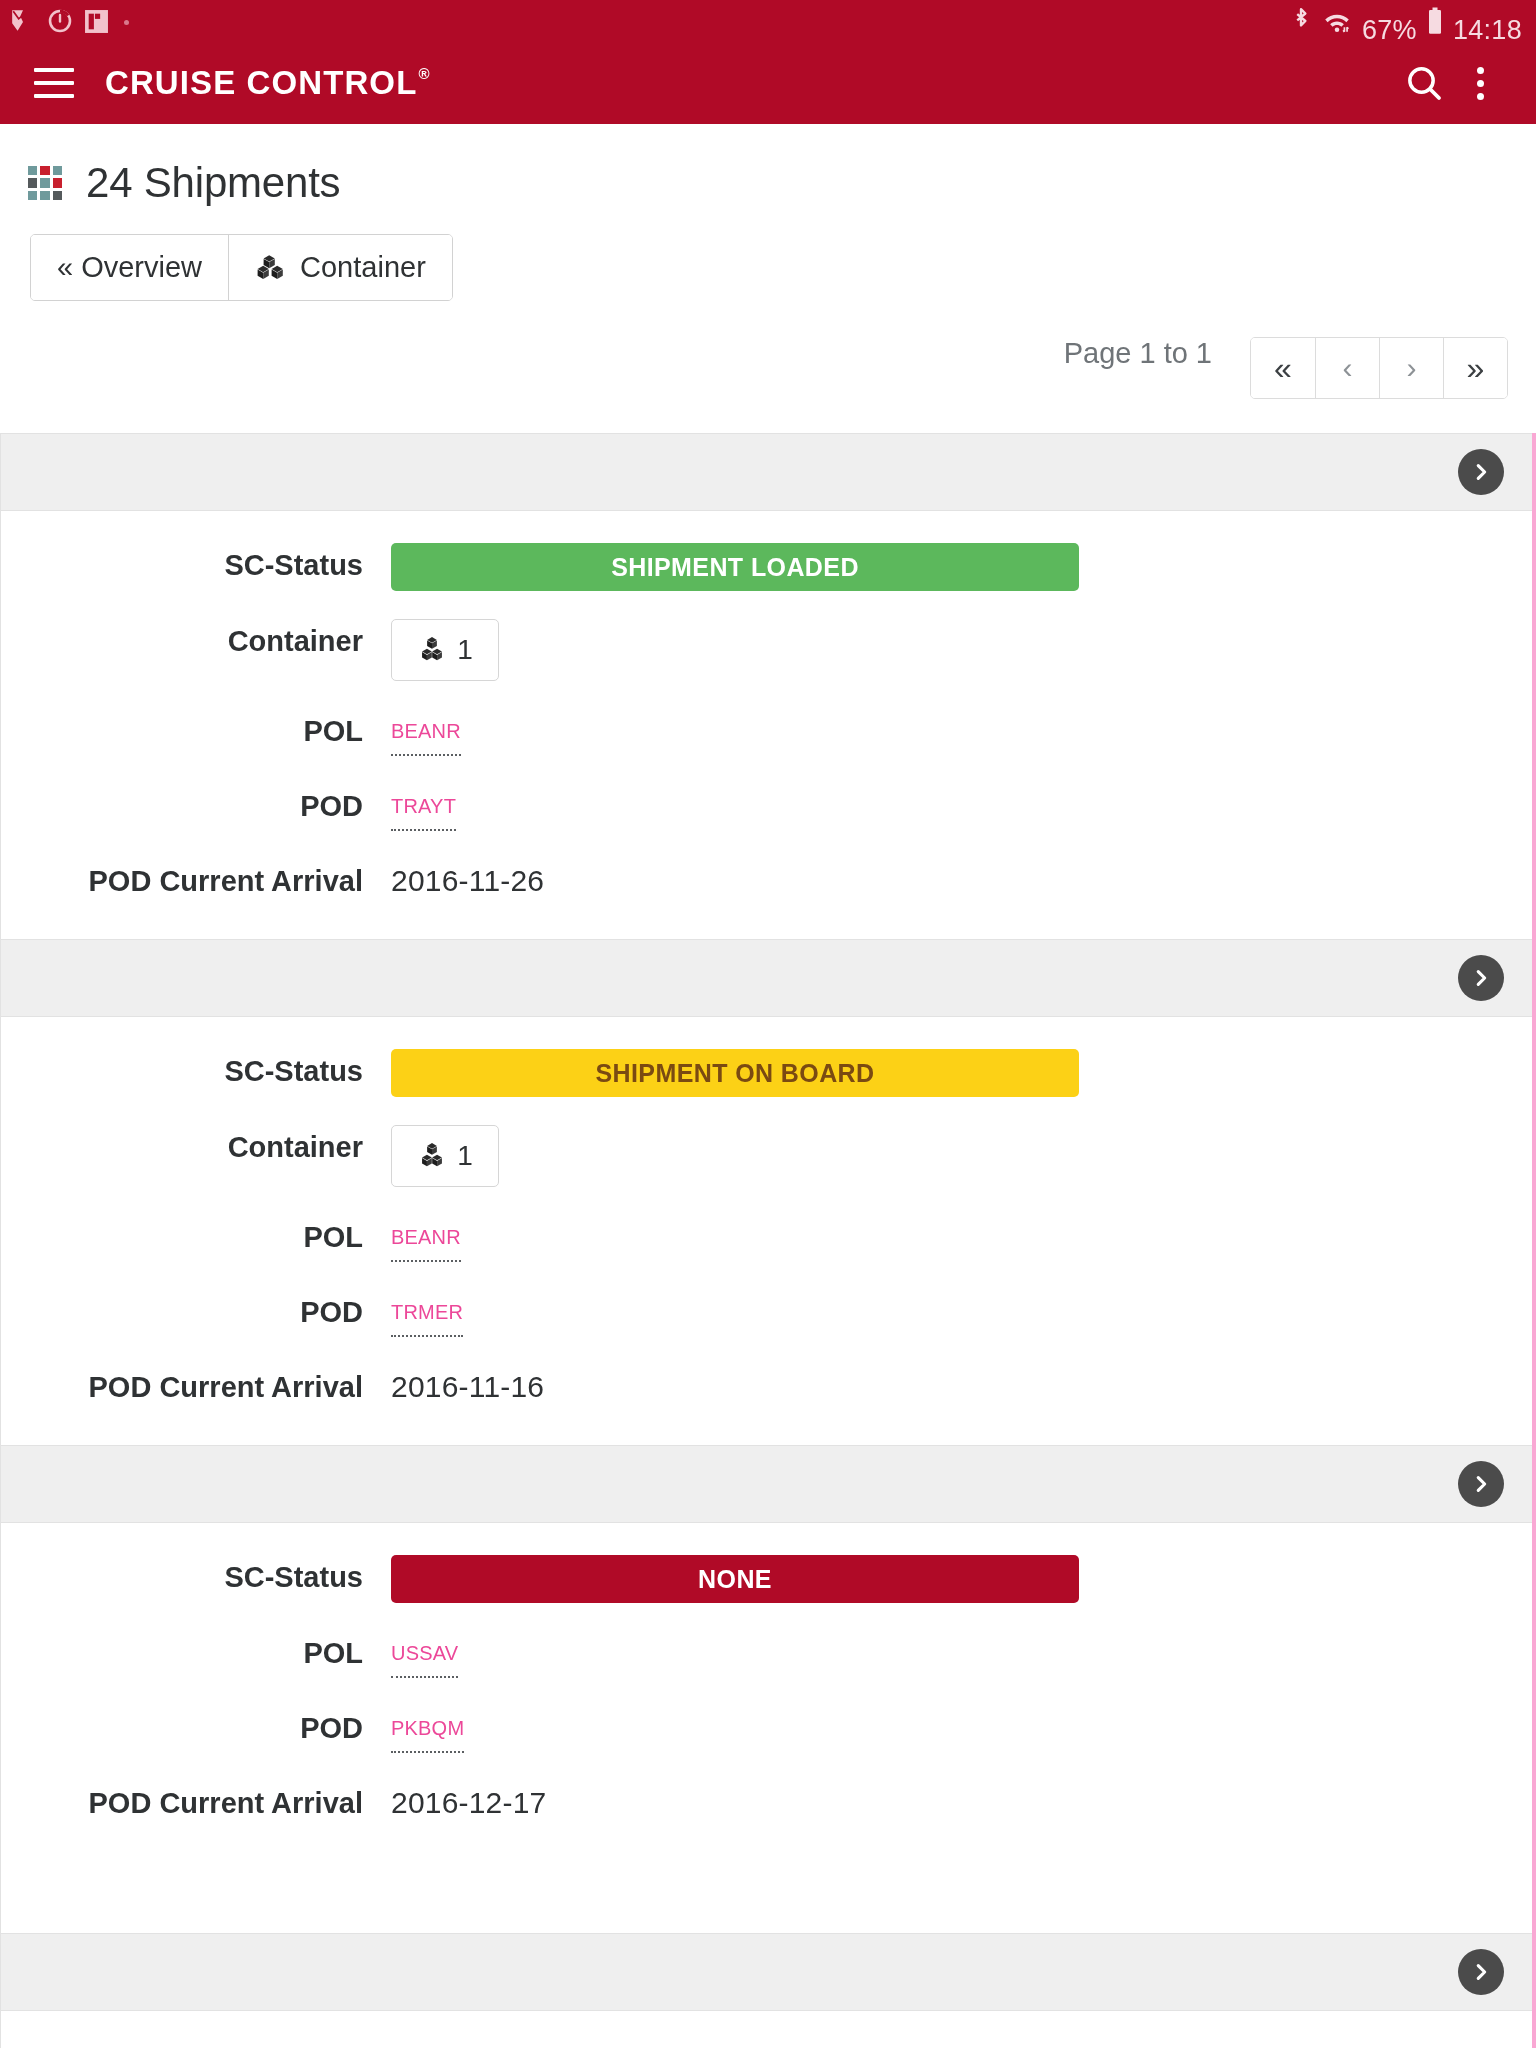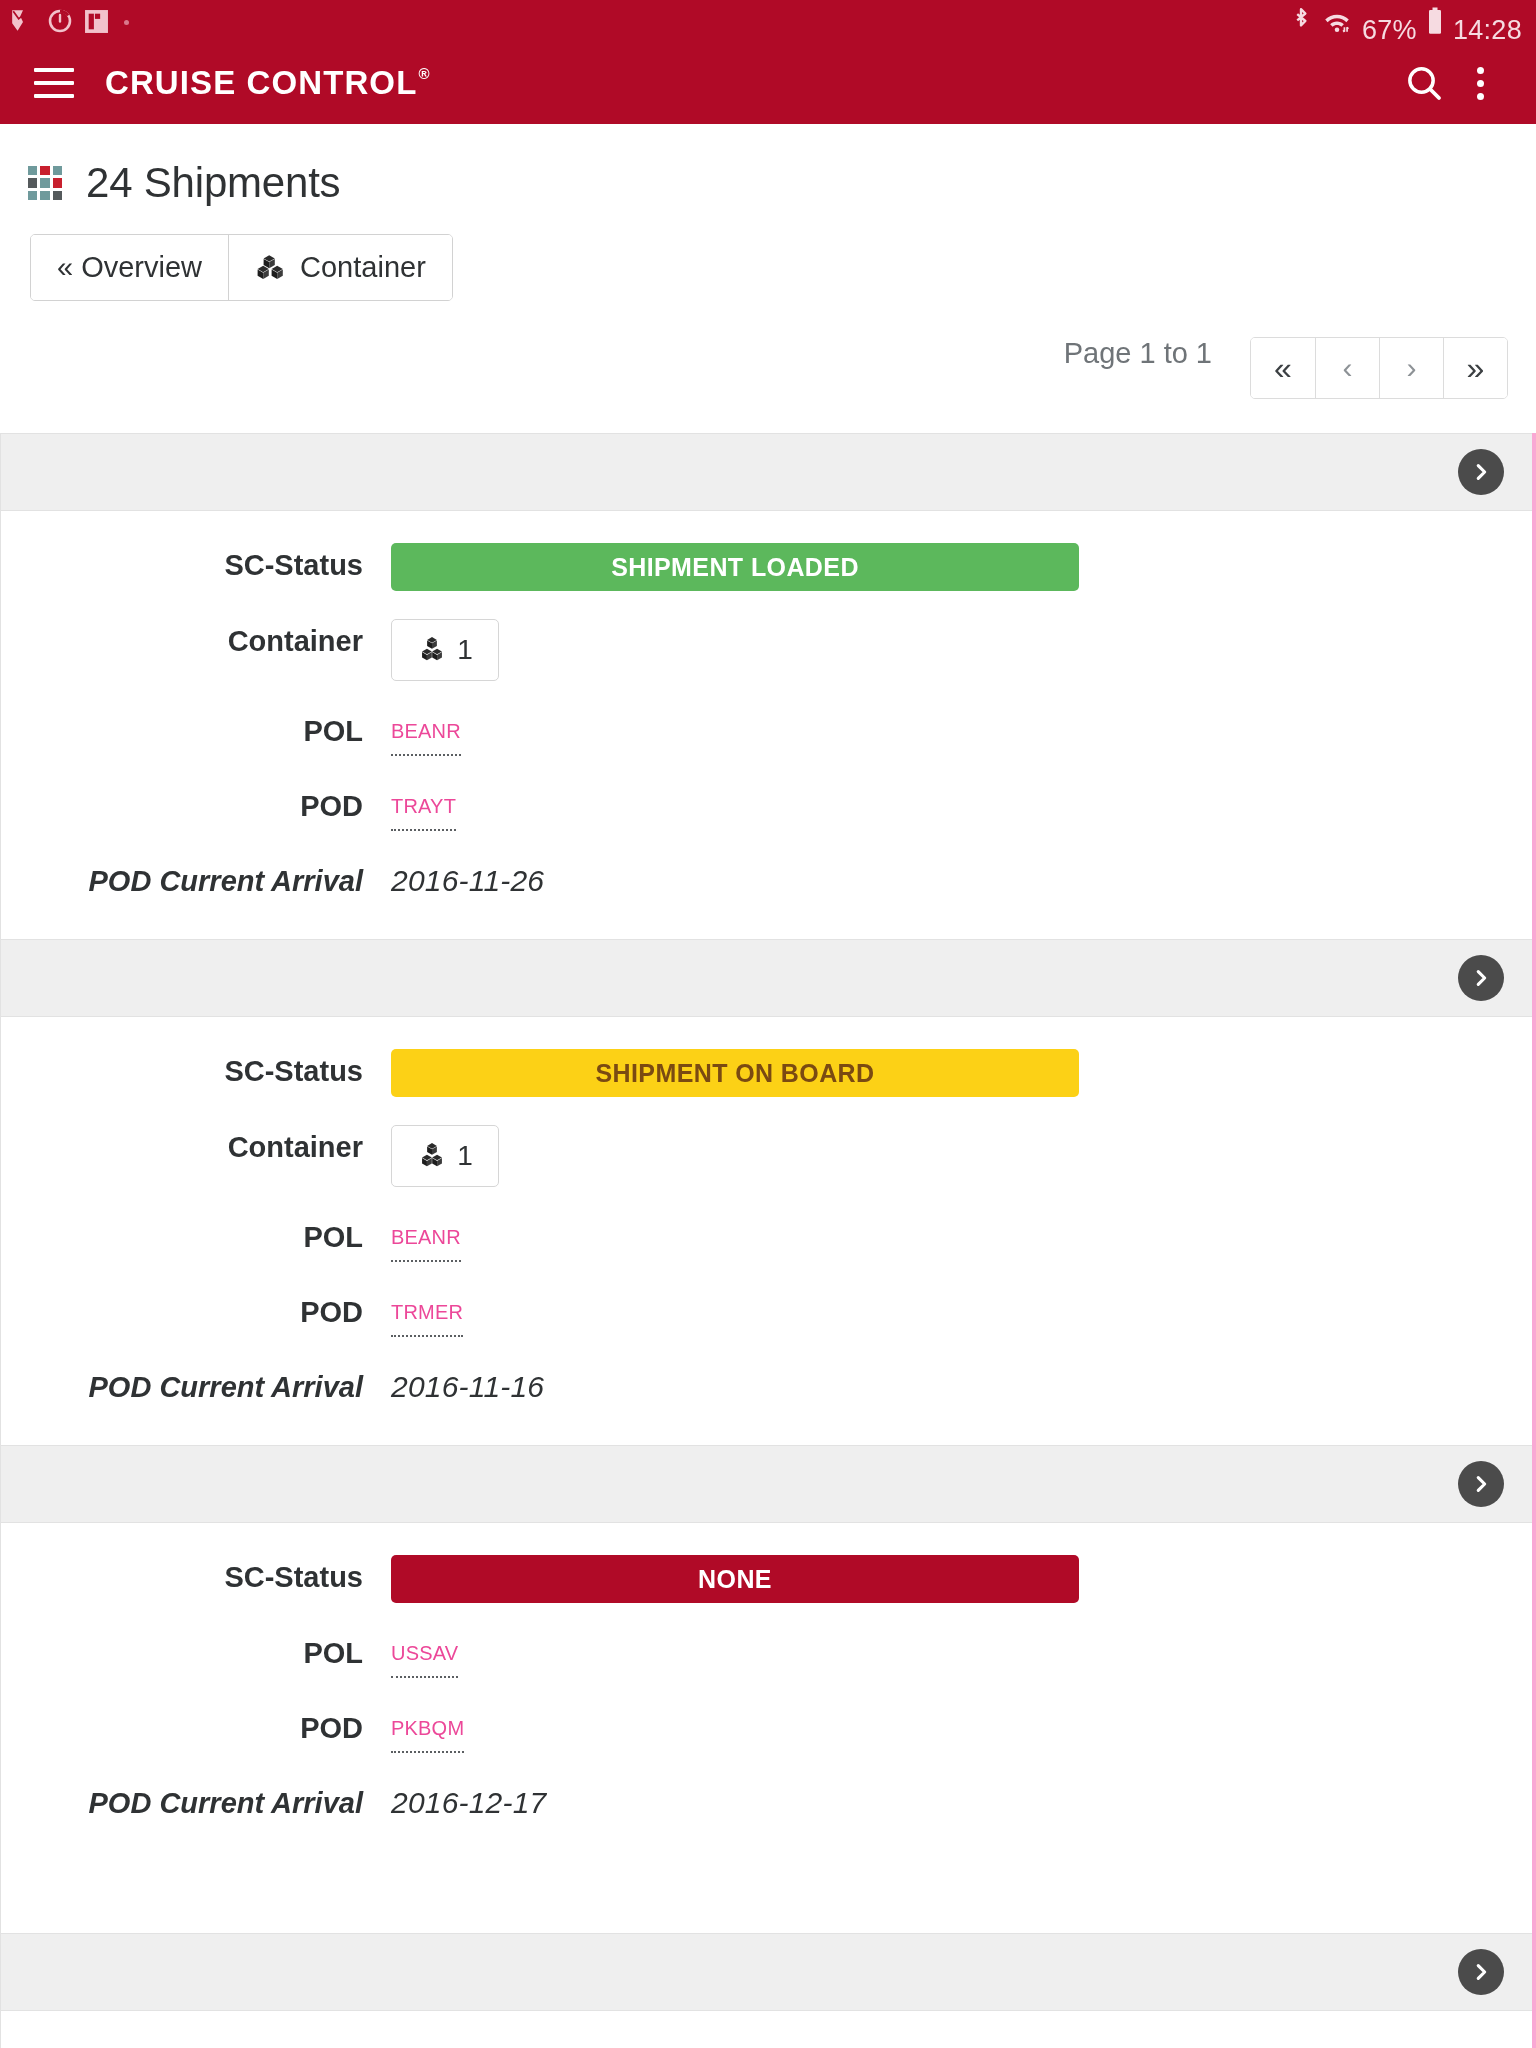--- a/index.html
+++ b/index.html
@@ -191,21 +191,21 @@
     cursor: pointer;
     flex: 0 0 auto;
   }
   .card-body { padding: 32px 0 36px 0; }
 
   .field-row {
     display: flex;
     align-items: flex-start;
     margin-bottom: 28px;
   }
-  .field-row:last-child { margin-bottom: 0; font-style: italic; }
+  .field-row:last-child { margin-bottom: 0; }
   .field-label {
     width: 390px;
     flex: 0 0 390px;
     text-align: right;
     padding-right: 28px;
     font-size: 29px;
     font-weight: 700;
     color: #2f3234;
     line-height: 44px;
   }
@@ -290,21 +290,21 @@
       <path d="M14 12.4c2.3 0 4.4 .9 6 2.4l-2.2 2.3c-1-1-2.3-1.6-3.8-1.6s-2.8 .6-3.8 1.6L8 14.8c1.6-1.5 3.7-2.4 6-2.4z" fill="#f6dbe1"></path>
       <circle cx="14" cy="19.6" r="2" fill="#f6dbe1"></circle>
       <path d="M20.5 17.5v4M22.8 21.5v-4" stroke="#f6dbe1" stroke-width="1.5"></path>
       <path d="M20.5 21.5l-1.1-1.4M22.8 17.5l1.1 1.4" stroke="#f6dbe1" stroke-width="1.5"></path>
     </svg>
     <span class="sb-text">67%</span>
     <svg class="sb-ic" width="18" height="30" viewBox="0 0 12 24">
       <rect x="4" y="1.2" width="4" height="2" fill="#f6dbe1"></rect>
       <rect x="1.2" y="3.2" width="9.6" height="19" rx="1" fill="#f6dbe1"></rect>
     </svg>
-    <span class="sb-text">14:28</span>
+    <span class="sb-text">14:18</span>
   </div>
 </div>
 
 <div class="app-bar">
   <div class="hamburger">
     <span></span>
       <span></span>
       <span></span>
   </div>
   <div class="app-title">

